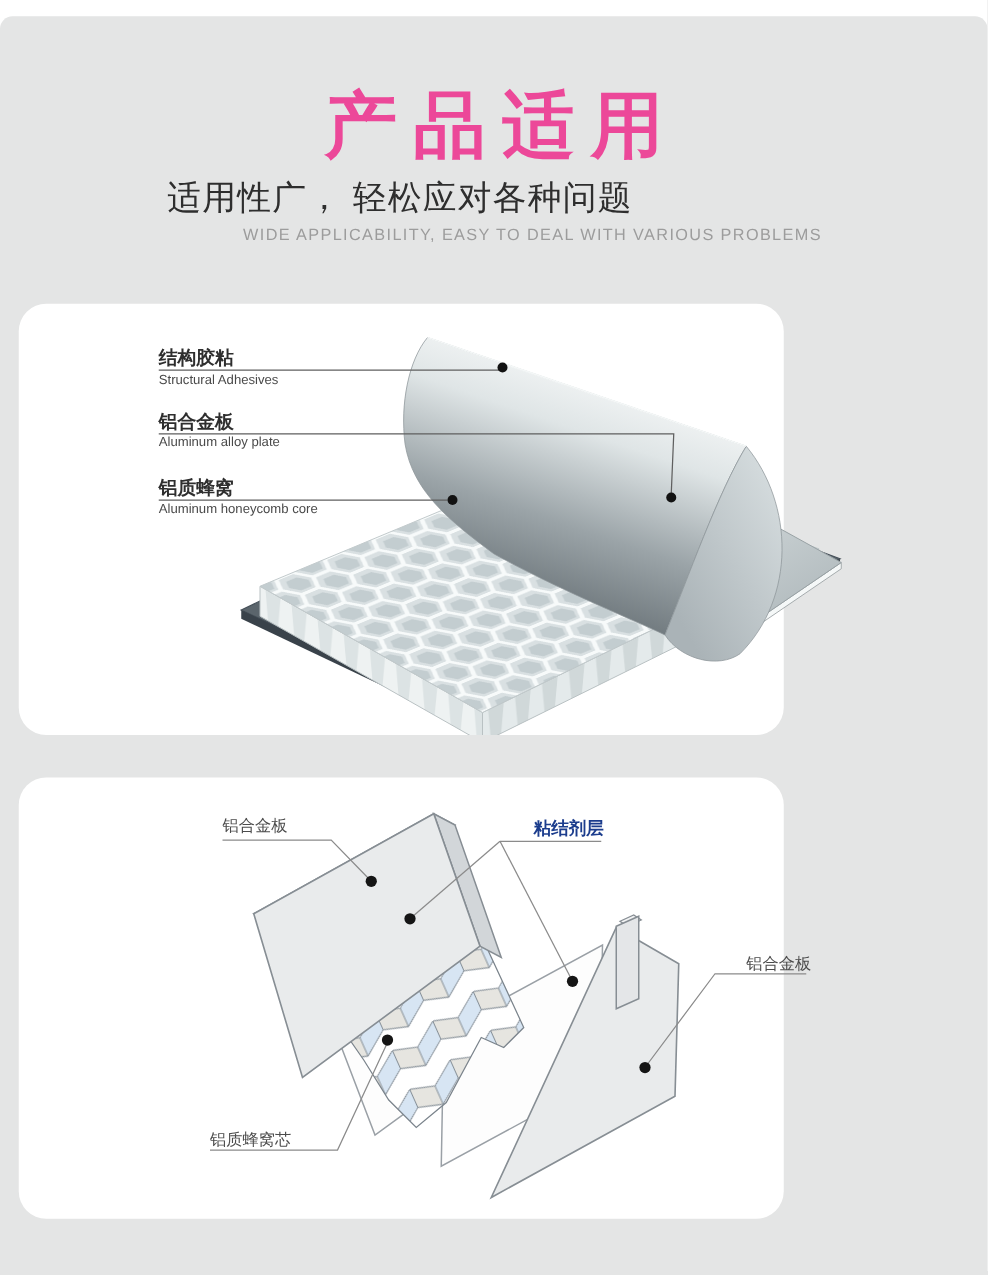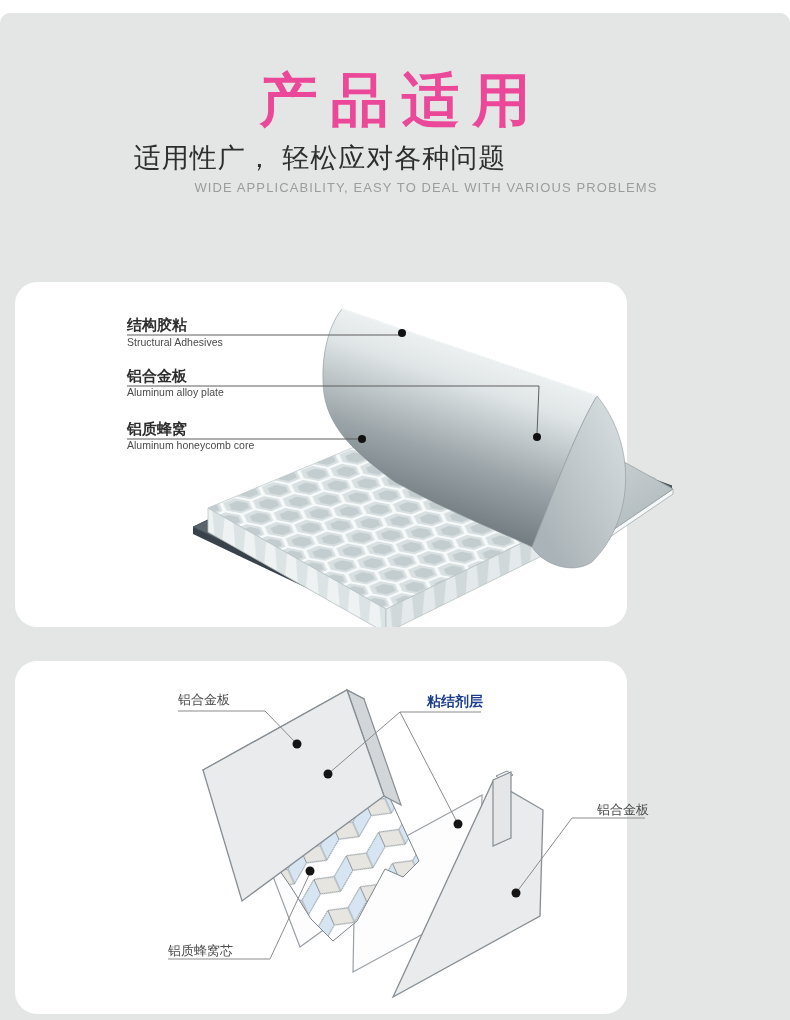--- a/index.html
+++ b/index.html
@@ -22,21 +22,20 @@
     position:absolute;top:140px;left:0;width:640px;
     font-size:27px;color:#2e2e2e;letter-spacing:1px;
   }
   .subtitle-en{
     position:absolute;top:180px;left:0;width:790px;
     font-size:13px;color:#9c9c9c;letter-spacing:1.1px;padding-left:31px;
   }
   .card{
     position:absolute;left:15px;width:612px;background:#ffffff;
     border-radius:22px;
-    margin-top:39px;
   }
   .card1{top:243px;height:345px;}
   .card2{top:622px;height:353px;}
   svg{display:block;}
   text{font-family:"Liberation Sans","DejaVu Sans",sans-serif;}
   .lbl-cn{font-size:15px;font-weight:bold;fill:#2e2e2e;}
   .lbl-en{font-size:10.5px;fill:#4a4a4a;}
   .lbl2{font-size:13px;fill:#4c4c4c;}
   .lbl2-blue{font-size:14px;font-weight:bold;}
   .callout-line{stroke:#5f5f5f;stroke-width:1;fill:none;}

